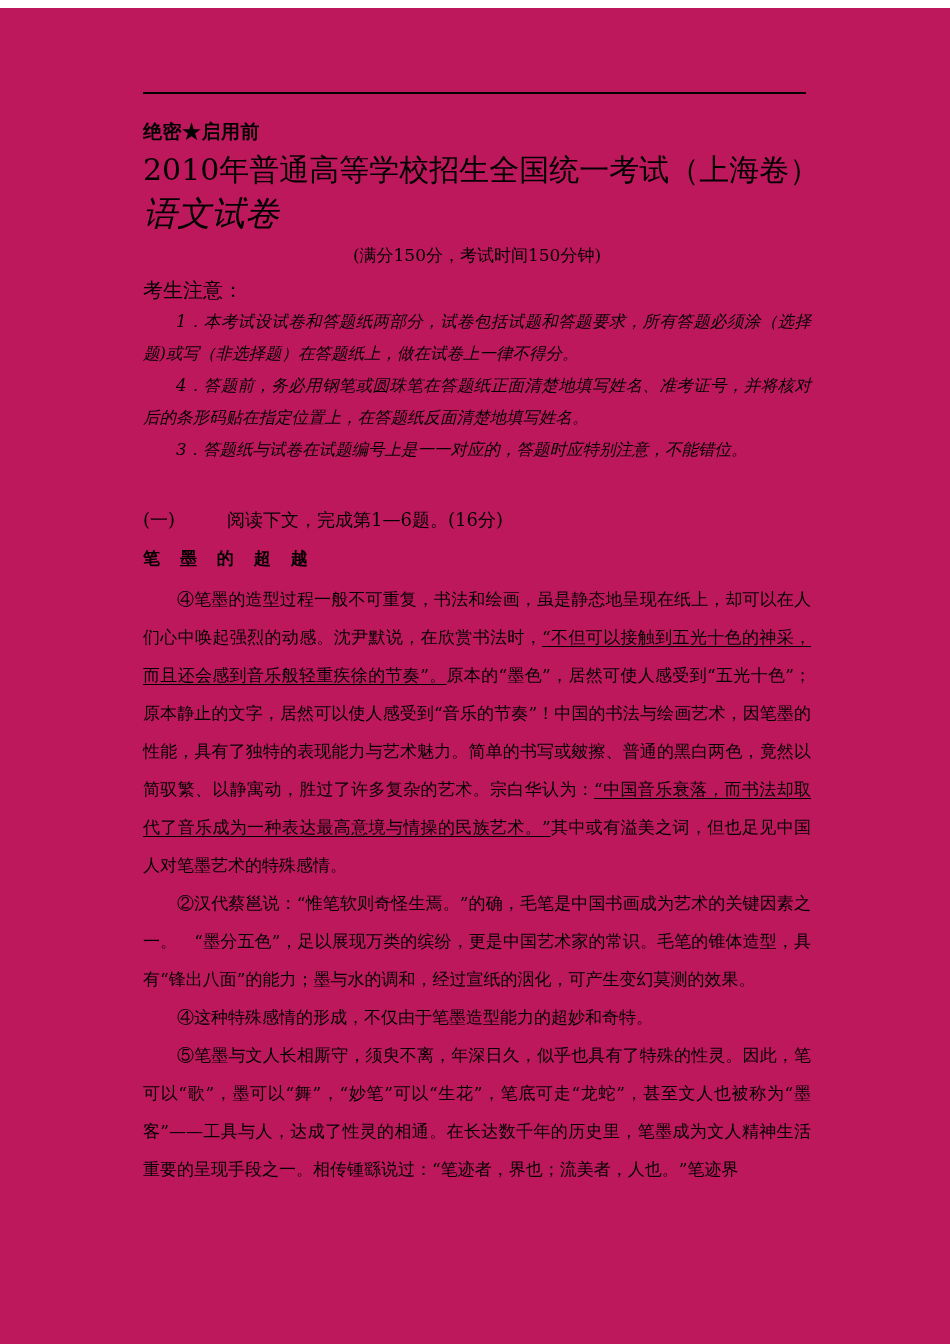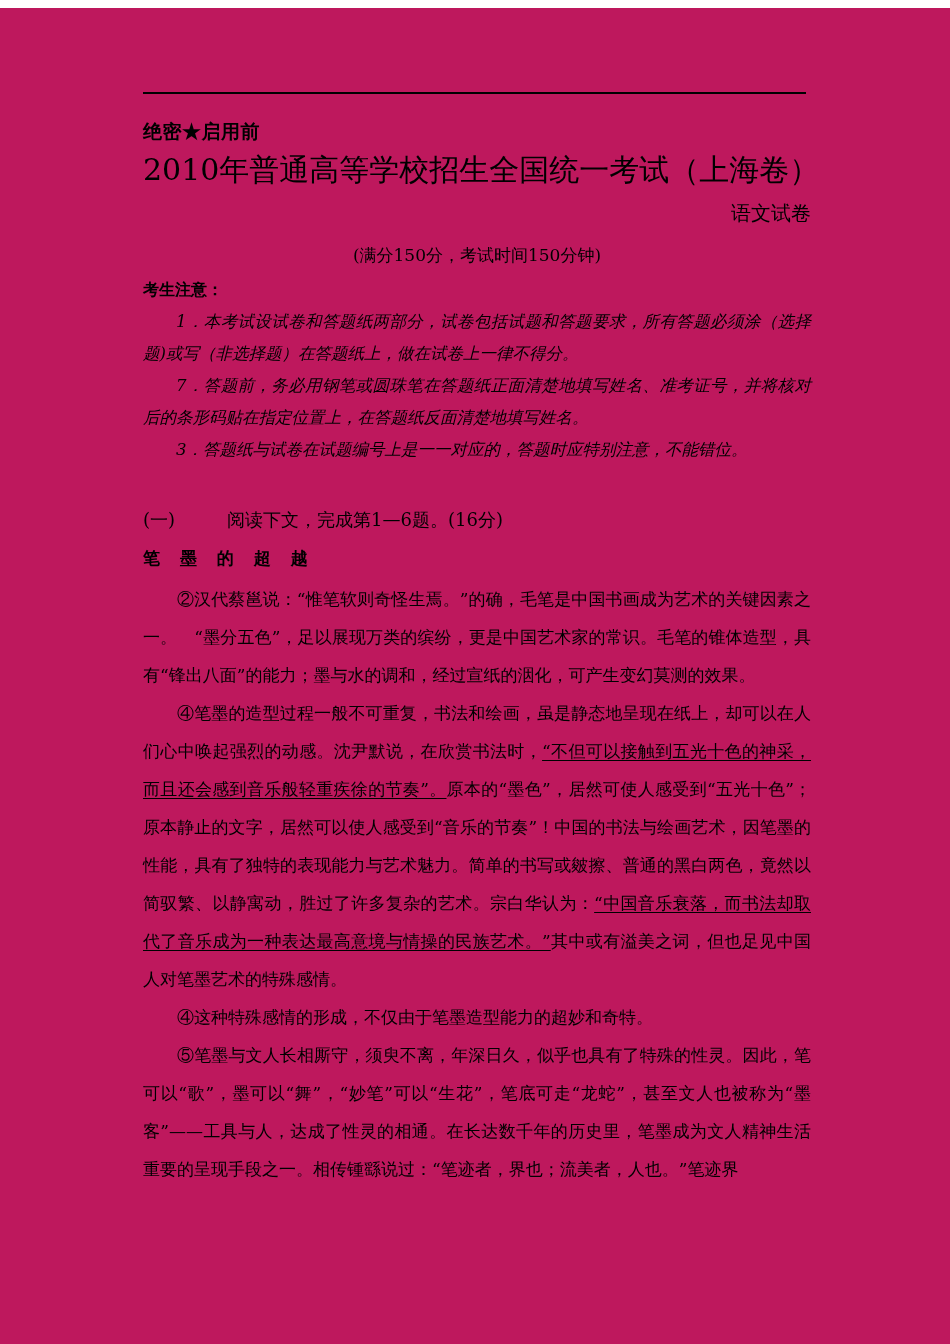--- a/index.html
+++ b/index.html
@@ -45,37 +45,37 @@
 
   .doc-title {
     text-align: center;
     font-size: 30px;
     line-height: 44px;
     margin: 2px 0 0 0;
     letter-spacing: 0px;
     white-space: nowrap;
   }
   .doc-subtitle-main {
-    text-align: right;
-    font-size: 20px;
+    text-align: left;
+    font-size: 34px;
     line-height: 42px;
     margin: 0;
+    font-style: italic;
   }
   .doc-meta {
     text-align: center;
     font-size: 17px;
     line-height: 34px;
     margin: 4px 0 2px 0;
   }
 
   .notice-head {
-    font-size: 16px;
+    font-size: 20px;
     line-height: 32px;
     margin: 0;
-    font-weight: bold;
   }
   .notice-item {
     font-size: 16.5px;
     line-height: 32px;
     margin: 0;
     text-indent: 33px;
     text-align: justify;
     text-justify: inter-ideograph;
     font-style: italic;
   }
@@ -132,33 +132,33 @@
   <div class="content">
 
     <p class="secret-line">绝密★启用前</p>
 
     <div class="doc-title">2010年普通高等学校招生全国统一考试（上海卷）</div>
     <div class="doc-subtitle-main">语文试卷</div>
     <div class="doc-meta">(满分150分，考试时间150分钟)</div>
 
     <p class="notice-head">考生注意：</p>
     <p class="notice-item">1．本考试设试卷和答题纸两部分，试卷包括试题和答题要求，所有答题必须涂（选择题)或写（非选择题）在答题纸上，做在试卷上一律不得分。</p>
-    <p class="notice-item">7．答题前，务必用钢笔或圆珠笔在答题纸正面清楚地填写姓名、准考证号，并将核对后的条形码贴在指定位置上，在答题纸反面清楚地填写姓名。</p>
+    <p class="notice-item">4．答题前，务必用钢笔或圆珠笔在答题纸正面清楚地填写姓名、准考证号，并将核对后的条形码贴在指定位置上，在答题纸反面清楚地填写姓名。</p>
     <p class="notice-item">3．答题纸与试卷在试题编号上是一一对应的，答题时应特别注意，不能错位。</p>
 
     <div class="spacer-lg"></div>
 
 
     <p class="sub-section-head"><span>(一)</span><span class="gap"></span><span>阅读下文，完成第1—6题。(16分)</span></p>
 
     <p class="article-title">笔 墨 的 超 越</p>
 
 
+    <p class="body-para"><span>④笔墨的造型过程一般不可重复，书法和绘画，虽是静态地呈现在纸上，却可以在人们心中唤起强烈的动感。沈尹默说，在欣赏书法时，</span><u>“不但可以接触到五光十色的神采，而且还会感到音乐般轻重疾徐的节奏”。</u><span>原本的“墨色”，居然可使人感受到“五光十色”；原本静止的文字，居然可以使人感受到“音乐的节奏”！中国的书法与绘画艺术，因笔墨的性能，具有了独特的表现能力与艺术魅力。简单的书写或皴擦、普通的黑白两色，竟然以简驭繁、以静寓动，胜过了许多复杂的艺术。宗白华认为：</span><u>“中国音乐衰落，而书法却取代了音乐成为一种表达最高意境与情操的民族艺术。”</u><span>其中或有溢美之词，但也足见中国人对笔墨艺术的特殊感情。</span></p>
+
     <p class="body-para">②汉代蔡邕说：“惟笔软则奇怪生焉。”的确，毛笔是中国书画成为艺术的关键因素之一。　“墨分五色”，足以展现万类的缤纷，更是中国艺术家的常识。毛笔的锥体造型，具有“锋出八面”的能力；墨与水的调和，经过宣纸的洇化，可产生变幻莫测的效果。</p>
-
-    <p class="body-para"><span>④笔墨的造型过程一般不可重复，书法和绘画，虽是静态地呈现在纸上，却可以在人们心中唤起强烈的动感。沈尹默说，在欣赏书法时，</span><u>“不但可以接触到五光十色的神采，而且还会感到音乐般轻重疾徐的节奏”。</u><span>原本的“墨色”，居然可使人感受到“五光十色”；原本静止的文字，居然可以使人感受到“音乐的节奏”！中国的书法与绘画艺术，因笔墨的性能，具有了独特的表现能力与艺术魅力。简单的书写或皴擦、普通的黑白两色，竟然以简驭繁、以静寓动，胜过了许多复杂的艺术。宗白华认为：</span><u>“中国音乐衰落，而书法却取代了音乐成为一种表达最高意境与情操的民族艺术。”</u><span>其中或有溢美之词，但也足见中国人对笔墨艺术的特殊感情。</span></p>
 
     <p class="body-para">④这种特殊感情的形成，不仅由于笔墨造型能力的超妙和奇特。</p>
 
     <p class="body-para">⑤笔墨与文人长相厮守，须臾不离，年深日久，似乎也具有了特殊的性灵。因此，笔可以“歌”，墨可以“舞”，“妙笔”可以“生花”，笔底可走“龙蛇”，甚至文人也被称为“墨客”——工具与人，达成了性灵的相通。在长达数千年的历史里，笔墨成为文人精神生活重要的呈现手段之一。相传锺繇说过：“笔迹者，界也；流美者，人也。”笔迹界</p>
 
   </div>
 </div>
 
 </body></html>

